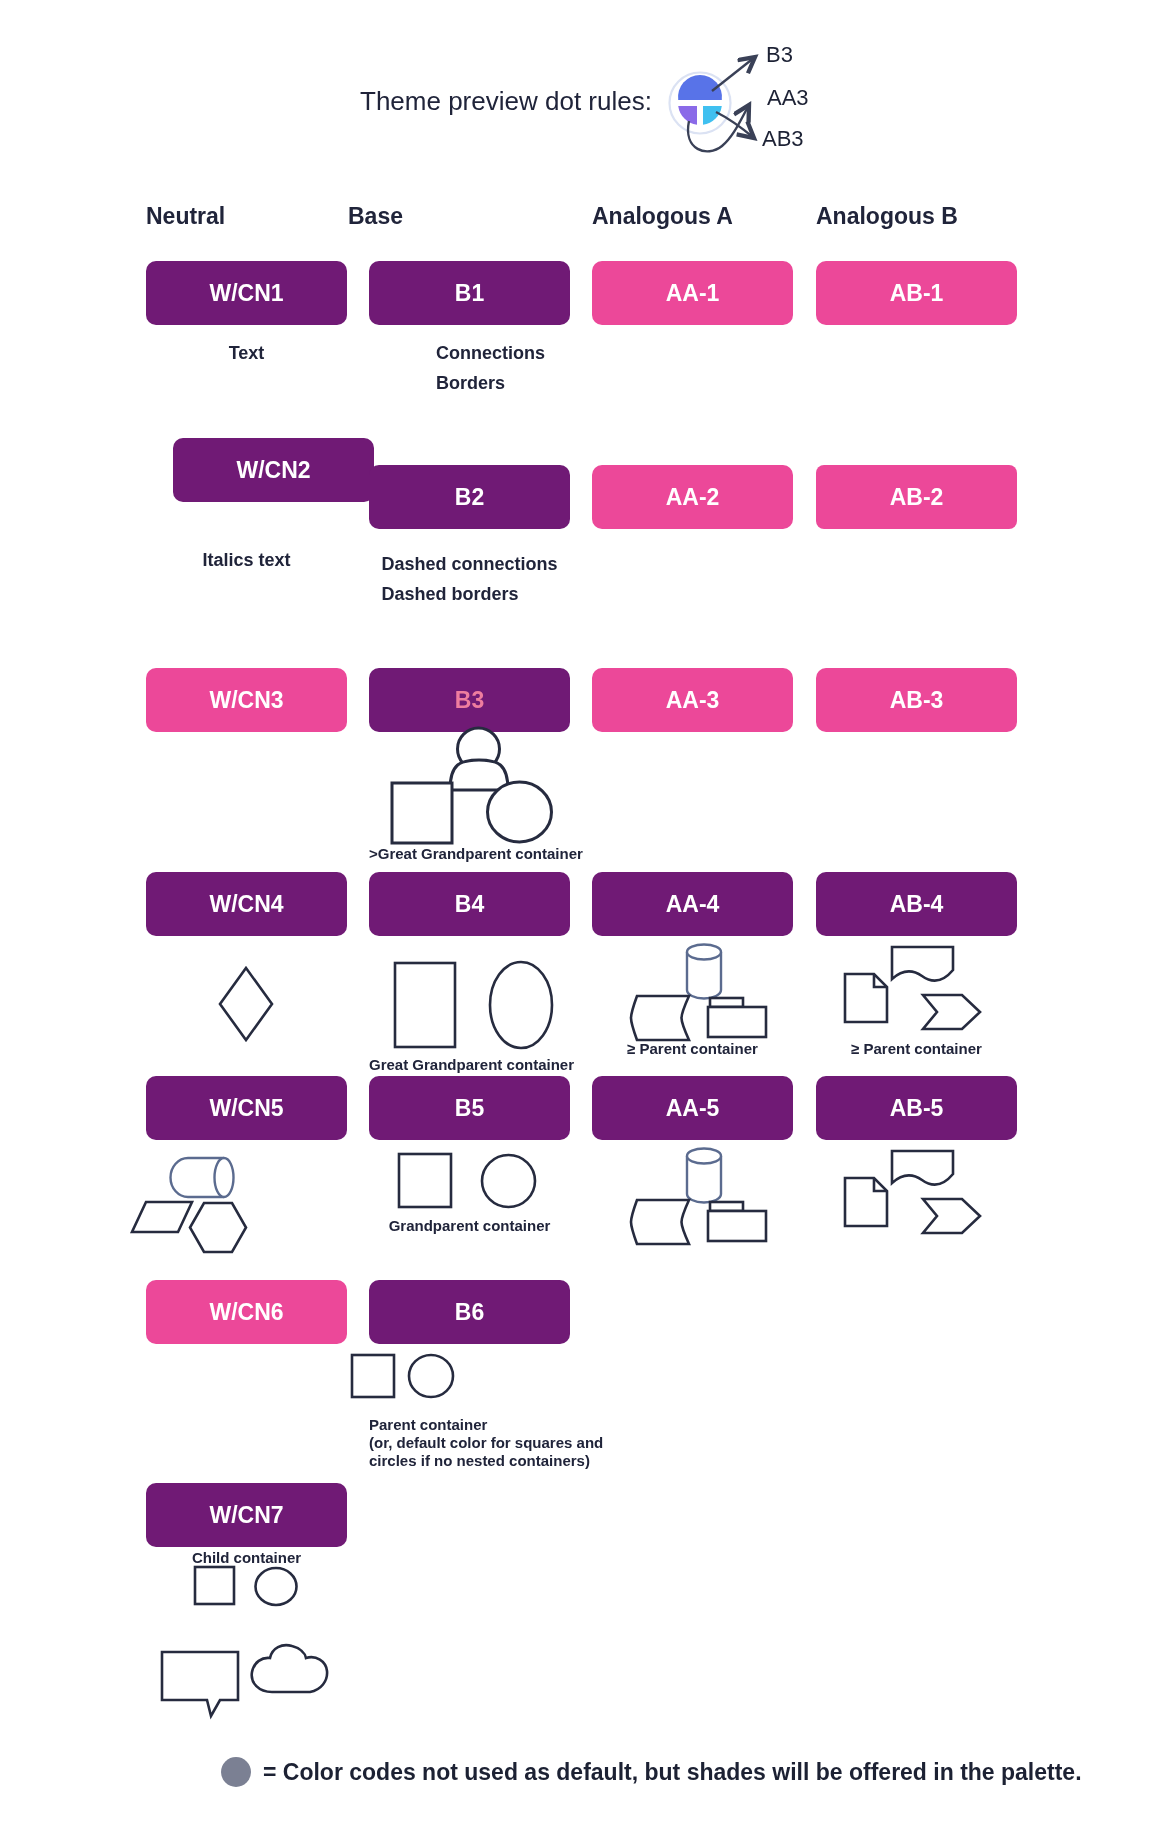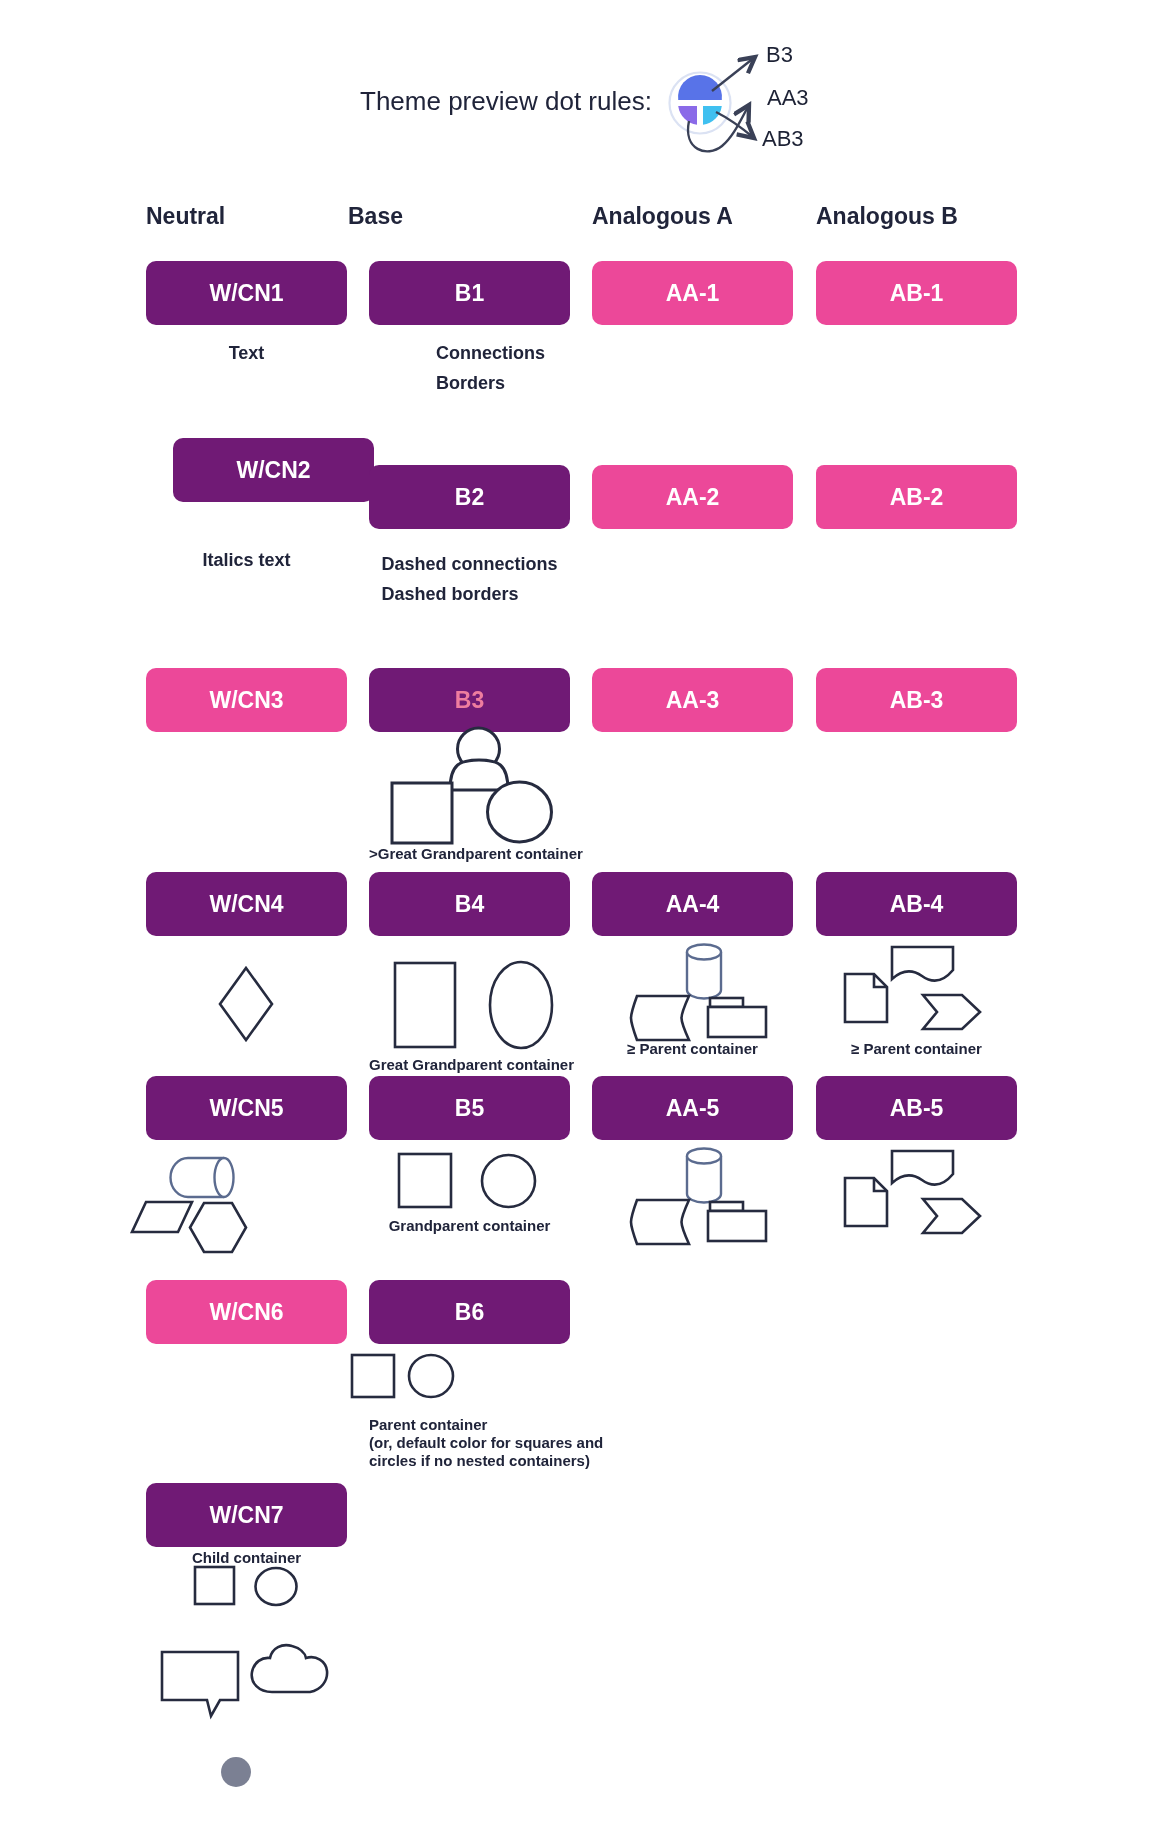--- a/index.html
+++ b/index.html
@@ -119,20 +119,21 @@
         </div>
       </div>
       <div class="abs cap sm centered" style="left: 146px; top: 1549px; width: 201px;">
         <div class="inner">
           <div class="ln">Child container</div>
         </div>
       </div>
     </div>
 
   <div class="abs legend-dot" style="left: 221px; top: 1757px; background: rgb(123, 128, 147);" id="legendDot"></div>
+  <div class="abs legend-text" style="left:263px;top:1757px;">= Color codes not used as default, but shades will be offered in the palette.</div>
 
   <svg class="art" width="1164" height="1822" viewBox="0 0 1164 1822">
     <defs>
       <marker id="ah" markerWidth="11" markerHeight="11" refX="7" refY="4" orient="auto">
         <path d="M0.5,0.5 L7,4 L0.5,7.5" fill="none" stroke="#3a4157" stroke-width="1.8"></path>
       </marker>
     </defs>
 
     <g>
       <circle cx="700" cy="103" r="30.5" fill="#ffffff" stroke="#dbe2f3" stroke-width="2.2"></circle>

